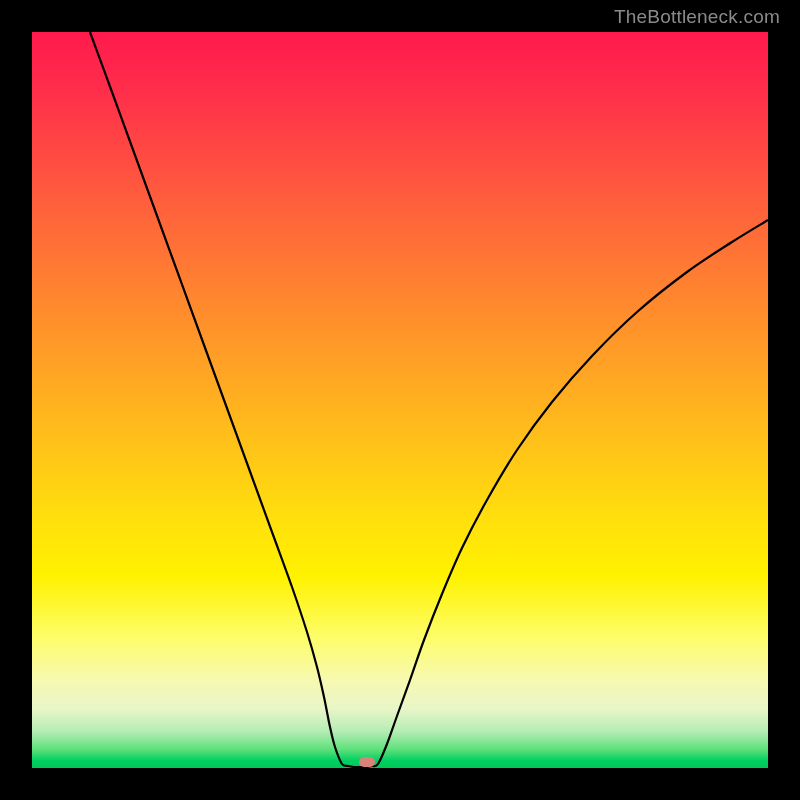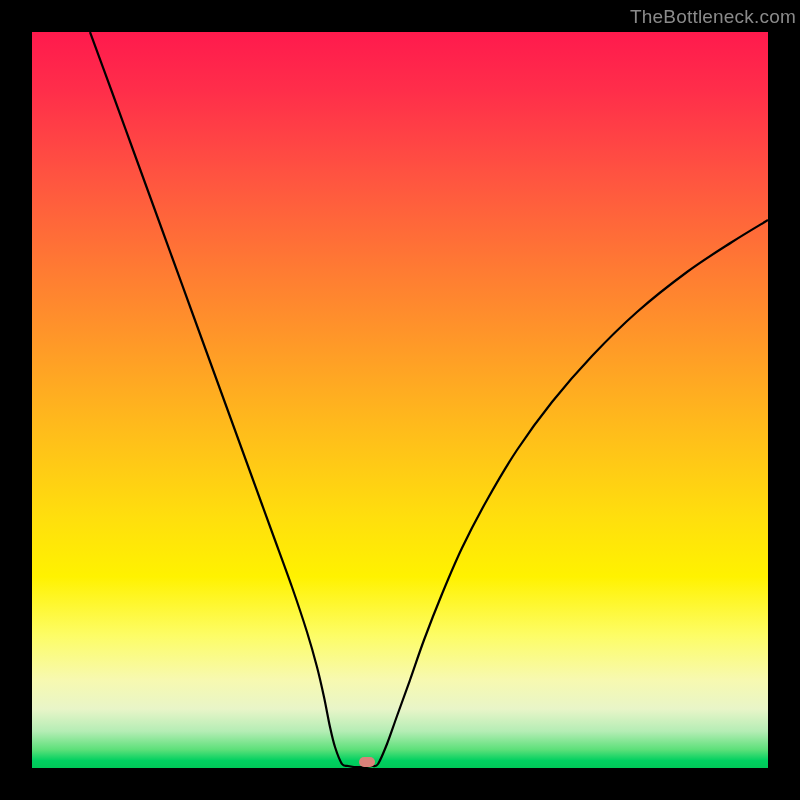--- a/index.html
+++ b/index.html
@@ -61,21 +61,21 @@
     position: absolute;
     width: 16px;
     height: 10px;
     border-radius: 5px;
     background: #d9827a;
     transform: translate(-50%, -50%);
   }
   .watermark {
     position: absolute;
     top: 6px;
-    right: 4px;
+    right: 20px;
     color: #8a8a8a;
     font-size: 19px;
     font-weight: 500;
     letter-spacing: 0.2px;
   }
 </style>
 </head>
 <body>
 
 <div class="container">

